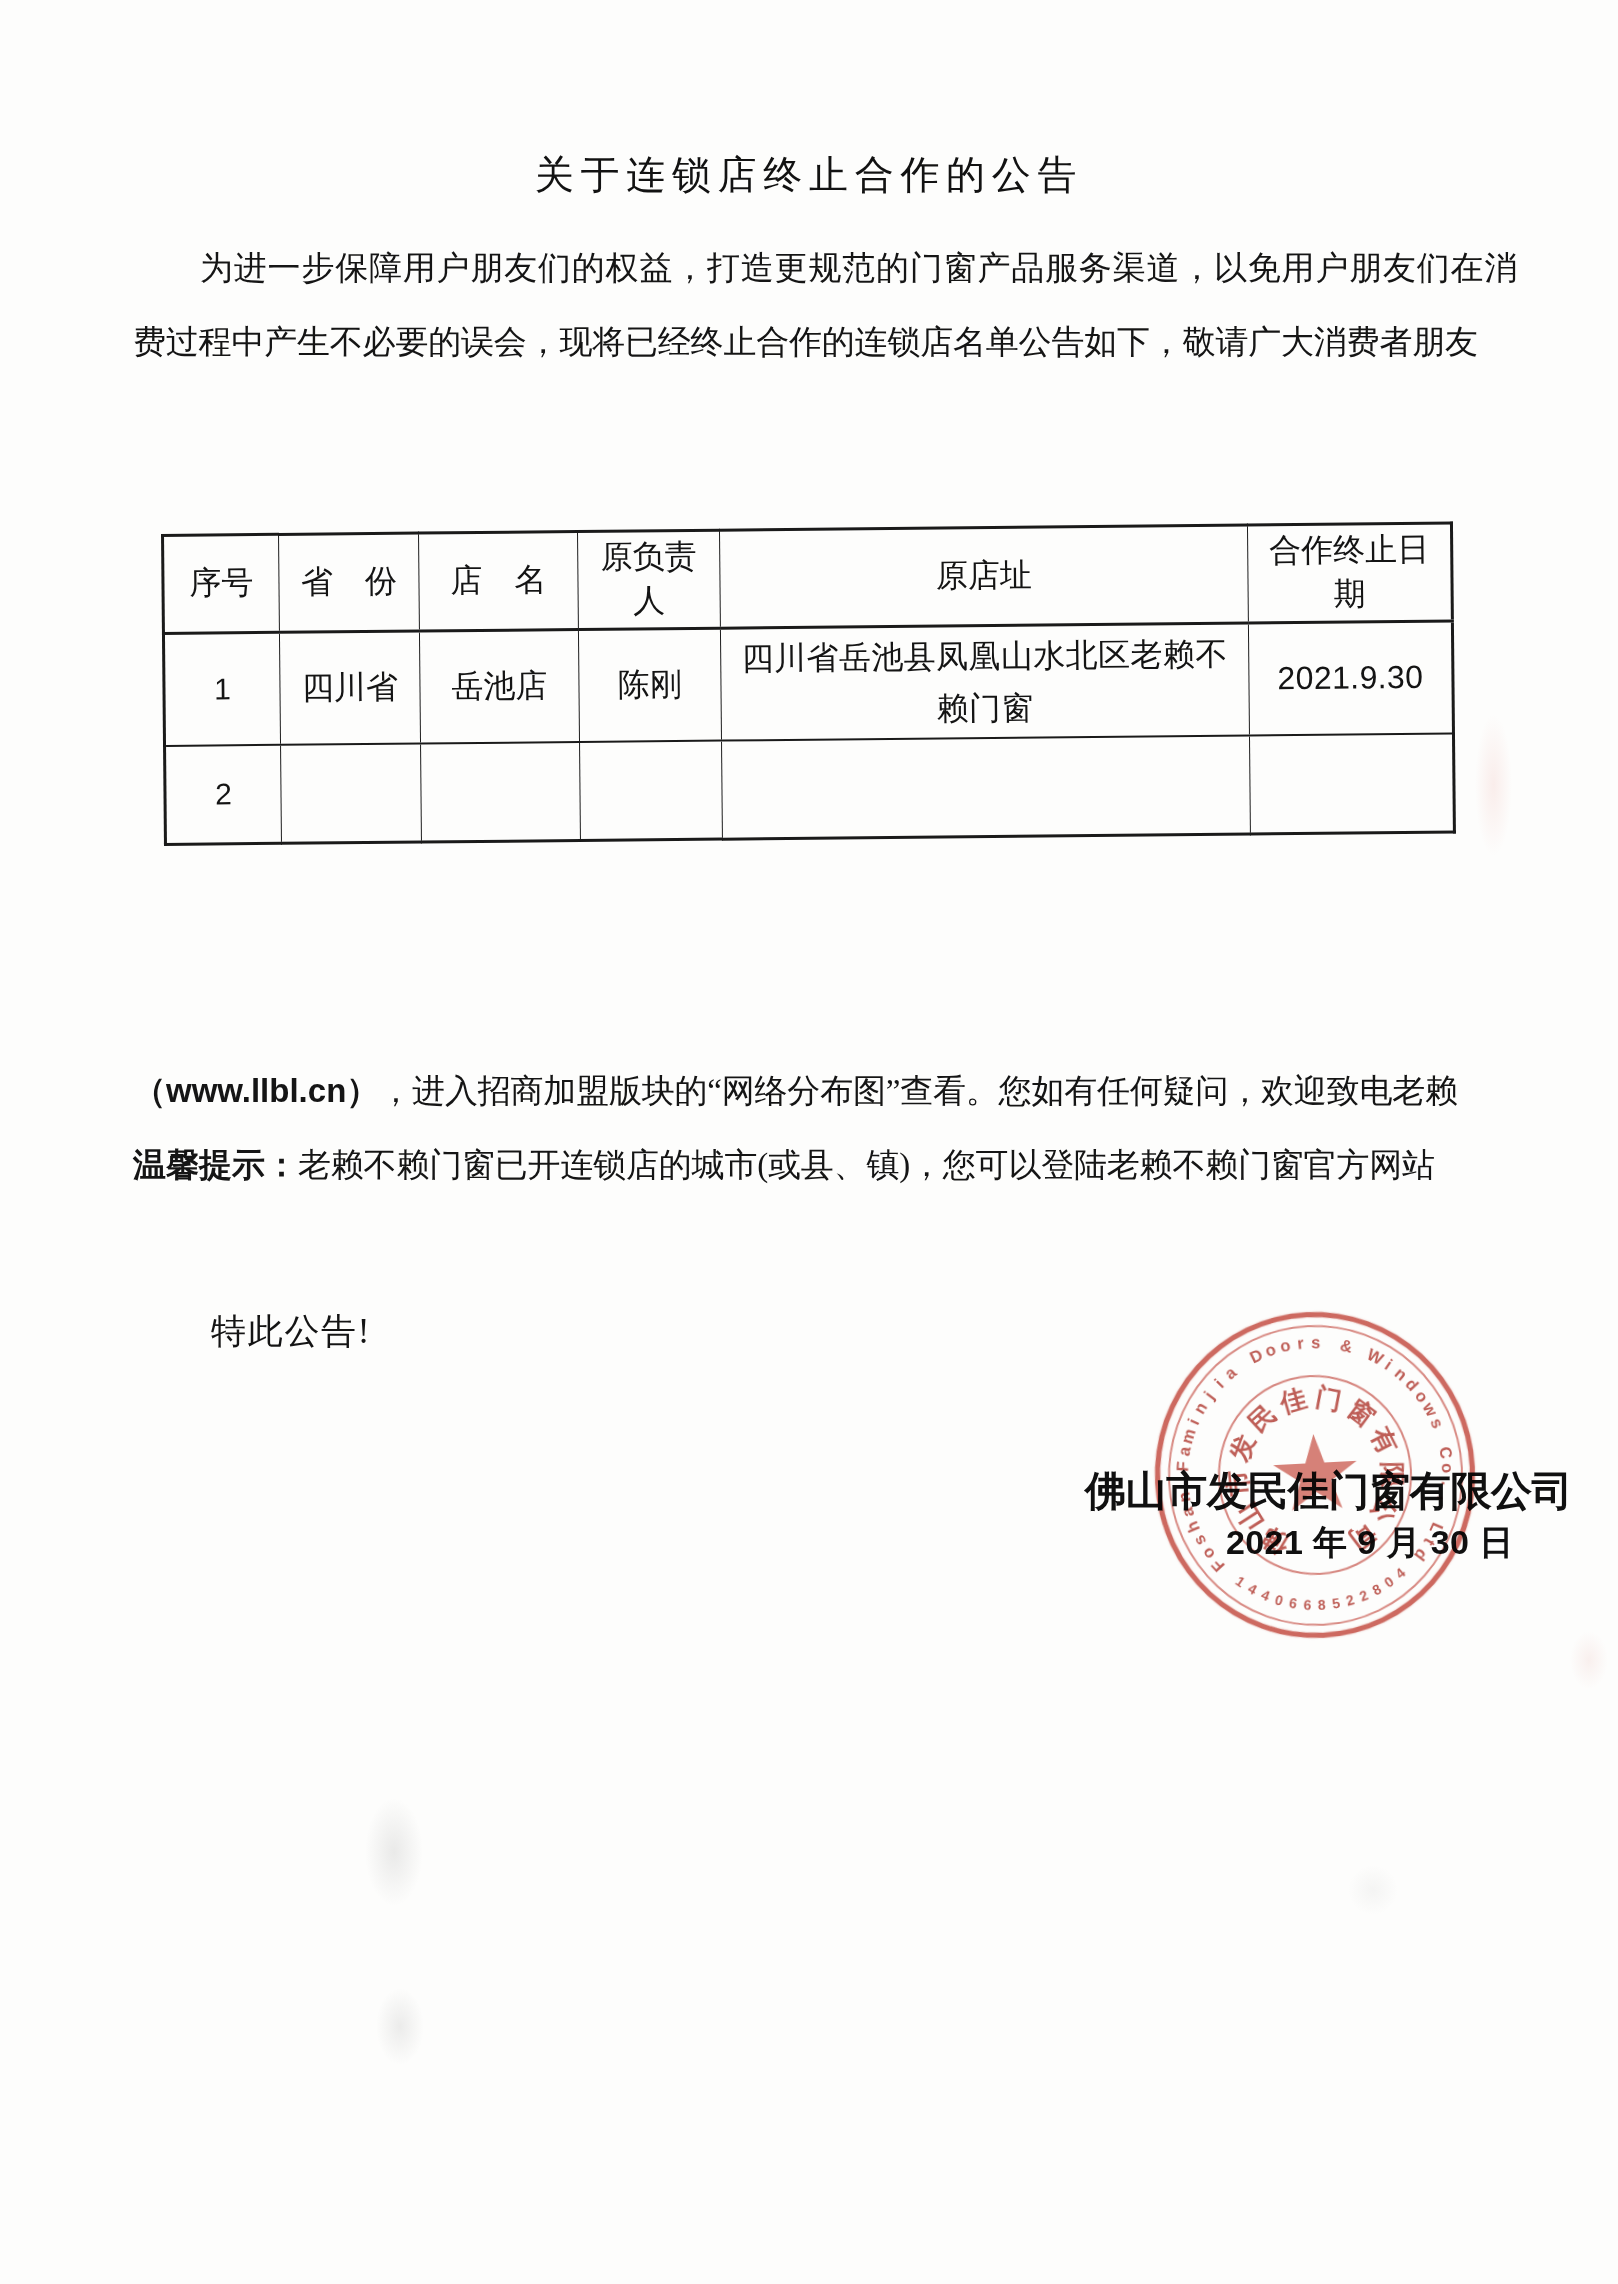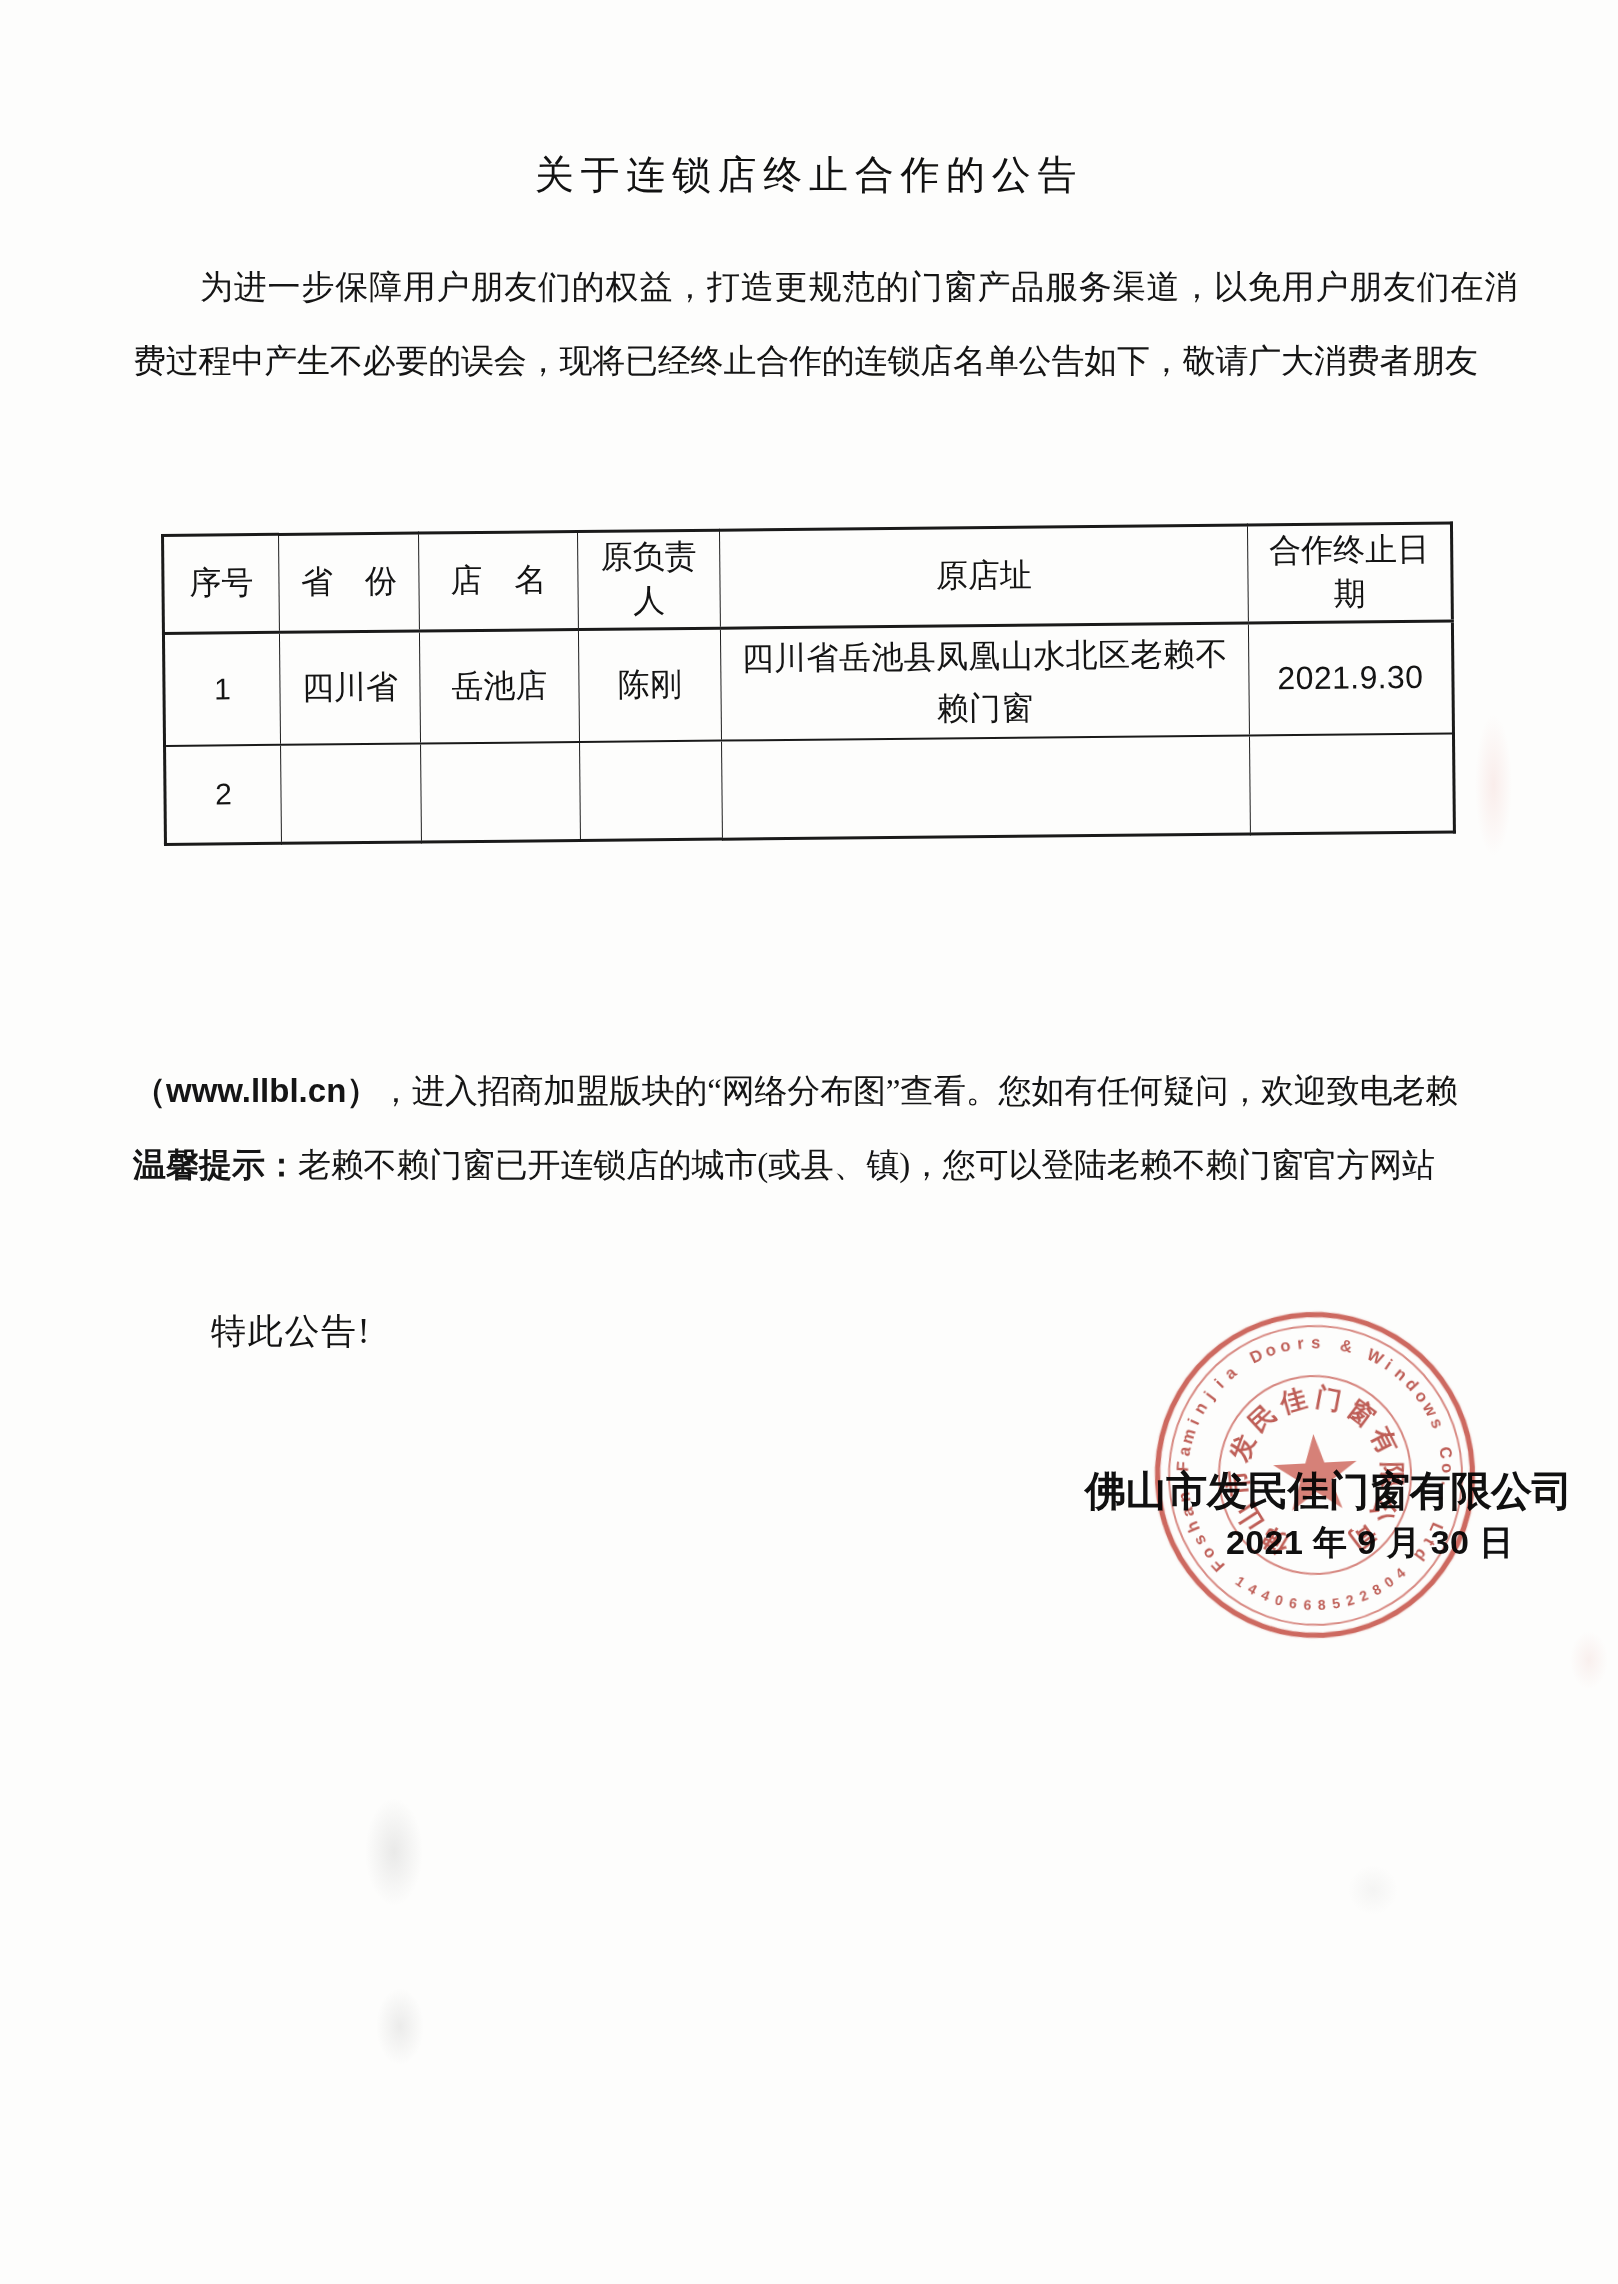--- a/index.html
+++ b/index.html
@@ -14,21 +14,21 @@
   }
   
   .doc-title{
     position:absolute;top:148px;left:0;width:100%;
     text-align:center;
     font-size:39px;font-weight:400;letter-spacing:6.7px;
     color:#121212;
   }
   
   .intro{
-    position:absolute;left:133px;top:250px;width:1357px;
+    position:absolute;left:133px;top:231px;width:1357px;
     font-size:33px;line-height:74px;color:#151515;
   }
   .intro .l1{letter-spacing:0.8px;text-indent:67px;white-space:nowrap;}
   .intro .l2{letter-spacing:-0.2px;white-space:nowrap;}
   .intro .l3{letter-spacing:0.8px;}
   
   .coop-table{
     position:absolute;left:161px;top:534px;width:1288px;
     border-collapse:collapse;table-layout:fixed;
     transform:rotate(-0.55deg);transform-origin:left top;

